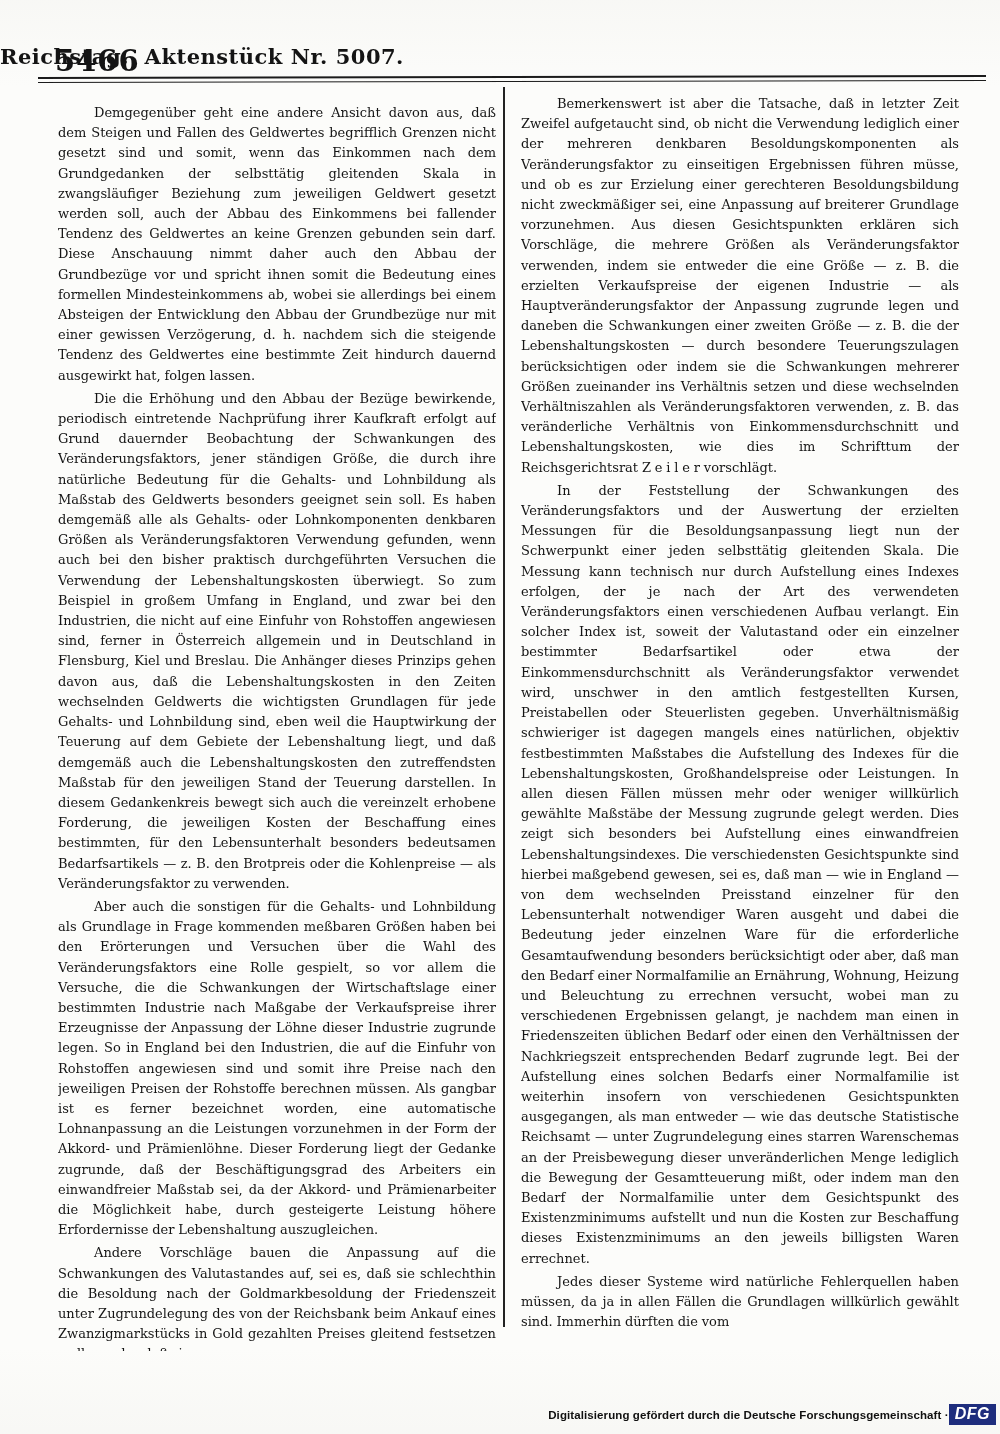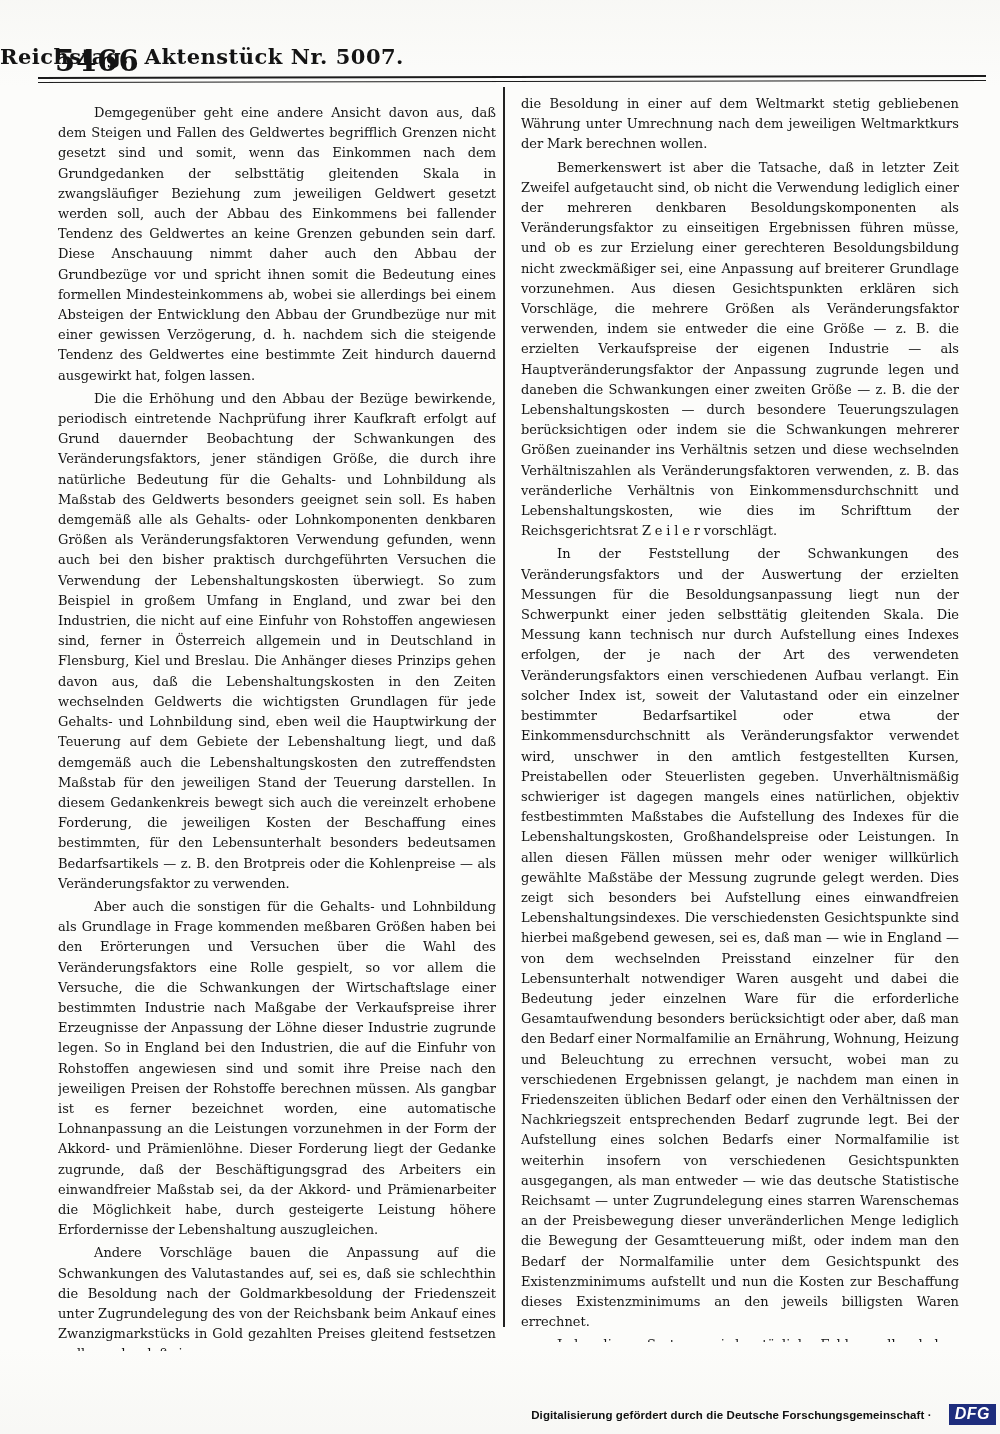--- a/index.html
+++ b/index.html
@@ -65,21 +65,21 @@
   .text-column p {
     margin: 0 0 3px 0;
     text-indent: 36px;
   }
   .text-column p.no-indent { text-indent: 0; }
   .footer {
     position: absolute;
     right: 4px; top: 1404px;
     display: flex;
     align-items: center;
-    gap: 17px;
+    gap: 0;
     font-family: "Liberation Sans", sans-serif;
   }
   .footer-credit {
     font-size: 11.5px;
     font-weight: bold;
     color: #101010;
     letter-spacing: .1px;
   }
   .dfg-logo {
     display: inline-block;
@@ -103,21 +103,20 @@
 <div class="column-divider"></div>
 
 <div class="text-column left">
   <p>Demgegenüber geht eine andere Ansicht davon aus, daß dem Steigen und Fallen des Geldwertes begrifflich Grenzen nicht gesetzt sind und somit, wenn das Einkommen nach dem Grundgedanken der selbsttätig gleitenden Skala in zwangsläufiger Beziehung zum jeweiligen Geldwert gesetzt werden soll, auch der Abbau des Einkommens bei fallender Tendenz des Geldwertes an keine Grenzen gebunden sein darf. Diese Anschauung nimmt daher auch den Abbau der Grundbezüge vor und spricht ihnen somit die Bedeutung eines formellen Mindesteinkommens ab, wobei sie allerdings bei einem Absteigen der Entwicklung den Abbau der Grundbezüge nur mit einer gewissen Verzögerung, d. h. nachdem sich die steigende Tendenz des Geldwertes eine bestimmte Zeit hindurch dauernd ausgewirkt hat, folgen lassen.</p>
   <p>Die die Erhöhung und den Abbau der Bezüge bewirkende, periodisch eintretende Nachprüfung ihrer Kaufkraft erfolgt auf Grund dauernder Beobachtung der Schwankungen des Veränderungsfaktors, jener ständigen Größe, die durch ihre natürliche Bedeutung für die Gehalts- und Lohnbildung als Maßstab des Geldwerts besonders geeignet sein soll. Es haben demgemäß alle als Gehalts- oder Lohnkomponenten denkbaren Größen als Veränderungsfaktoren Verwendung gefunden, wenn auch bei den bisher praktisch durchgeführten Versuchen die Verwendung der Lebenshaltungskosten überwiegt. So zum Beispiel in großem Umfang in England, und zwar bei den Industrien, die nicht auf eine Einfuhr von Rohstoffen angewiesen sind, ferner in Österreich allgemein und in Deutschland in Flensburg, Kiel und Breslau. Die Anhänger dieses Prinzips gehen davon aus, daß die Lebenshaltungskosten in den Zeiten wechselnden Geldwerts die wichtigsten Grundlagen für jede Gehalts- und Lohnbildung sind, eben weil die Hauptwirkung der Teuerung auf dem Gebiete der Lebenshaltung liegt, und daß demgemäß auch die Lebenshaltungskosten den zutreffendsten Maßstab für den jeweiligen Stand der Teuerung darstellen. In diesem Gedankenkreis bewegt sich auch die vereinzelt erhobene Forderung, die jeweiligen Kosten der Beschaffung eines bestimmten, für den Lebensunterhalt besonders bedeutsamen Bedarfsartikels — z. B. den Brotpreis oder die Kohlenpreise — als Veränderungsfaktor zu verwenden.</p>
   <p>Aber auch die sonstigen für die Gehalts- und Lohnbildung als Grundlage in Frage kommenden meßbaren Größen haben bei den Erörterungen und Versuchen über die Wahl des Veränderungsfaktors eine Rolle gespielt, so vor allem die Versuche, die die Schwankungen der Wirtschaftslage einer bestimmten Industrie nach Maßgabe der Verkaufspreise ihrer Erzeugnisse der Anpassung der Löhne dieser Industrie zugrunde legen. So in England bei den Industrien, die auf die Einfuhr von Rohstoffen angewiesen sind und somit ihre Preise nach den jeweiligen Preisen der Rohstoffe berechnen müssen. Als gangbar ist es ferner bezeichnet worden, eine automatische Lohnanpassung an die Leistungen vorzunehmen in der Form der Akkord- und Prämienlöhne. Dieser Forderung liegt der Gedanke zugrunde, daß der Beschäftigungsgrad des Arbeiters ein einwandfreier Maßstab sei, da der Akkord- und Prämienarbeiter die Möglichkeit habe, durch gesteigerte Leistung höhere Erfordernisse der Lebenshaltung auszugleichen.</p>
   <p>Andere Vorschläge bauen die Anpassung auf die Schwankungen des Valutastandes auf, sei es, daß sie schlechthin die Besoldung nach der Goldmarkbesoldung der Friedenszeit unter Zugrundelegung des von der Reichsbank beim Ankauf eines Zwanzigmarkstücks in Gold gezahlten Preises gleitend festsetzen wollen, oder daß sie</p>
 </div>
 
 <div class="text-column right">
-  <p class="no-indent">die Besoldung in einer auf dem Weltmarkt stetig gebliebenen Währung unter Umrechnung nach dem jeweiligen Weltmarktkurs der Mark berechnen wollen.</p>
   <p>Bemerkenswert ist aber die Tatsache, daß in letzter Zeit Zweifel aufgetaucht sind, ob nicht die Verwendung lediglich einer der mehreren denkbaren Besoldungskomponenten als Veränderungsfaktor zu einseitigen Ergebnissen führen müsse, und ob es zur Erzielung einer gerechteren Besoldungsbildung nicht zweckmäßiger sei, eine Anpassung auf breiterer Grundlage vorzunehmen. Aus diesen Gesichtspunkten erklären sich Vorschläge, die mehrere Größen als Veränderungsfaktor verwenden, indem sie entweder die eine Größe — z. B. die erzielten Verkaufspreise der eigenen Industrie — als Hauptveränderungsfaktor der Anpassung zugrunde legen und daneben die Schwankungen einer zweiten Größe — z. B. die der Lebenshaltungskosten — durch besondere Teuerungszulagen berücksichtigen oder indem sie die Schwankungen mehrerer Größen zueinander ins Verhältnis setzen und diese wechselnden Verhältniszahlen als Veränderungsfaktoren verwenden, z. B. das veränderliche Verhältnis von Einkommensdurchschnitt und Lebenshaltungskosten, wie dies im Schrifttum der Reichsgerichtsrat Z e i l e r vorschlägt.</p>
   <p>In der Feststellung der Schwankungen des Veränderungsfaktors und der Auswertung der erzielten Messungen für die Besoldungsanpassung liegt nun der Schwerpunkt einer jeden selbsttätig gleitenden Skala. Die Messung kann technisch nur durch Aufstellung eines Indexes erfolgen, der je nach der Art des verwendeten Veränderungsfaktors einen verschiedenen Aufbau verlangt. Ein solcher Index ist, soweit der Valutastand oder ein einzelner bestimmter Bedarfsartikel oder etwa der Einkommensdurchschnitt als Veränderungsfaktor verwendet wird, unschwer in den amtlich festgestellten Kursen, Preistabellen oder Steuerlisten gegeben. Unverhältnismäßig schwieriger ist dagegen mangels eines natürlichen, objektiv festbestimmten Maßstabes die Aufstellung des Indexes für die Lebenshaltungskosten, Großhandelspreise oder Leistungen. In allen diesen Fällen müssen mehr oder weniger willkürlich gewählte Maßstäbe der Messung zugrunde gelegt werden. Dies zeigt sich besonders bei Aufstellung eines einwandfreien Lebenshaltungsindexes. Die verschiedensten Gesichtspunkte sind hierbei maßgebend gewesen, sei es, daß man — wie in England — von dem wechselnden Preisstand einzelner für den Lebensunterhalt notwendiger Waren ausgeht und dabei die Bedeutung jeder einzelnen Ware für die erforderliche Gesamtaufwendung besonders berücksichtigt oder aber, daß man den Bedarf einer Normalfamilie an Ernährung, Wohnung, Heizung und Beleuchtung zu errechnen versucht, wobei man zu verschiedenen Ergebnissen gelangt, je nachdem man einen in Friedenszeiten üblichen Bedarf oder einen den Verhältnissen der Nachkriegszeit entsprechenden Bedarf zugrunde legt. Bei der Aufstellung eines solchen Bedarfs einer Normalfamilie ist weiterhin insofern von verschiedenen Gesichtspunkten ausgegangen, als man entweder — wie das deutsche Statistische Reichsamt — unter Zugrundelegung eines starren Warenschemas an der Preisbewegung dieser unveränderlichen Menge lediglich die Bewegung der Gesamtteuerung mißt, oder indem man den Bedarf der Normalfamilie unter dem Gesichtspunkt des Existenzminimums aufstellt und nun die Kosten zur Beschaffung dieses Existenzminimums an den jeweils billigsten Waren errechnet.</p>
   <p>Jedes dieser Systeme wird natürliche Fehlerquellen haben müssen, da ja in allen Fällen die Grundlagen willkürlich gewählt sind. Immerhin dürften die vom</p>
 </div>
 
 <div class="footer">
   <span class="footer-credit">Digitalisierung gefördert durch die Deutsche Forschungsgemeinschaft ·</span>
   <span class="dfg-logo">DFG</span>
 </div>
 

